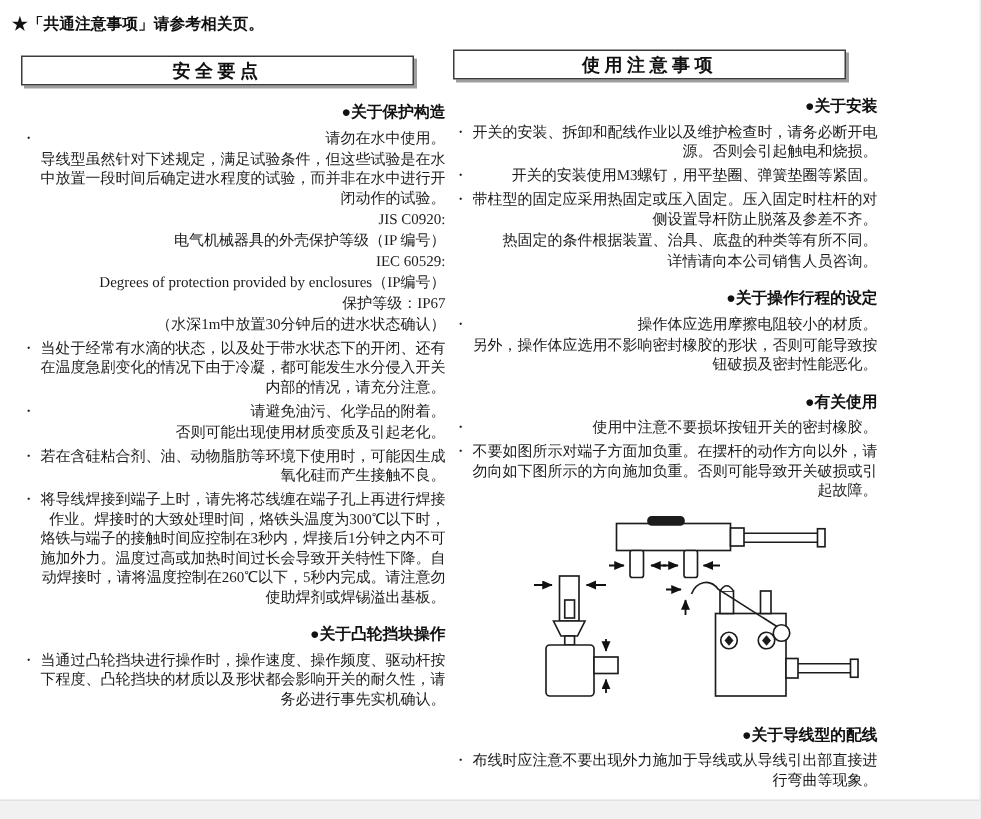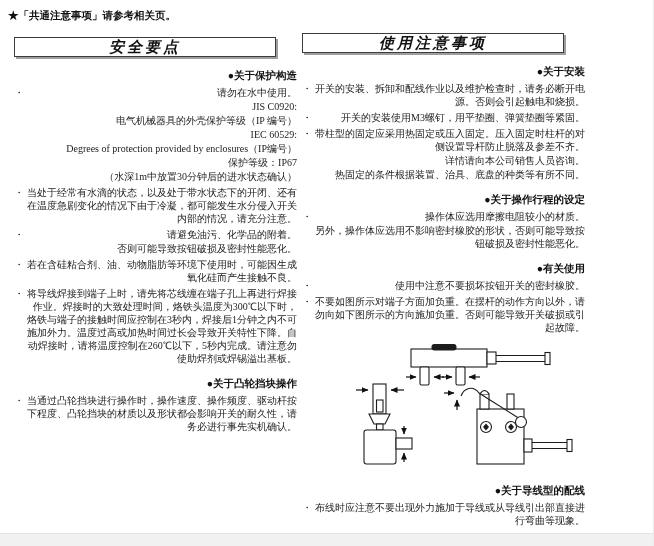--- a/index.html
+++ b/index.html
@@ -5,23 +5,23 @@
   html,body{margin:0;padding:0;}
   body{width:654px;height:546px;background:#fff;overflow:hidden;position:relative;
        font-family:"Liberation Serif",serif;color:#1c1c1c;}
   .page{position:absolute;inset:0;background:#fff;border-right:1px solid #ececec;}
   .note{position:absolute;left:8px;top:9px;font-family:"Liberation Sans",sans-serif;
         font-weight:bold;font-size:10.5px;color:#111;}
   .col{position:absolute;width:283px;font-size:10px;line-height:13px;}
   .col-left{left:14px;top:37px;}
   .col-right{left:302px;top:33px;}
   .colhead{width:260px;height:18px;line-height:18px;text-align:center;
-           font-family:"Liberation Sans",sans-serif;font-weight:bold;font-size:15px;
+           font-family:"Liberation Sans",sans-serif;font-weight:bold;font-size:12px;
            letter-spacing:3px;color:#111;border:1px solid #3c3c3c;background:#fff;
-           box-shadow:2px 2px 0 #9e9e9e;margin-bottom:3px;font-style:italic;}
+           box-shadow:2px 2px 0 #9e9e9e;margin-bottom:3px;}
   .section{margin-bottom:1px;text-align:right;}
   .sec-title{font-family:"Liberation Sans",sans-serif;font-weight:bold;font-size:10.5px;
              color:#111;margin:12px 0 4px 0;}
   .item{position:relative;margin-top:3px;}
   .item.bullet{padding-left:9px;}
   .item.bullet .dot{position:absolute;left:0;top:0;}
   .item.sub{padding-left:9px;margin-top:1px;}
   .item.sub2{padding-left:46px;margin-top:1px;}
   .figure{margin:8px 0 6px 42px;}
   .figure svg{display:block;}
@@ -34,51 +34,52 @@
 <div class="page">
 
   <div class="note">★「共通注意事项」请参考相关页。</div>
 
   <div class="col col-left">
     <div class="colhead">安全要点</div>
     <div>
         <div class="section">
           <div class="sec-title">●关于保护构造</div>
           <div class="item bullet"><span class="dot">・</span><span>请勿在水中使用。</span></div>
+          <div class="item sub">导线型虽然针对下述规定，满足试验条件，但这些试验是在水中放置一段时间后确定进水程度的试验，而并非在水中进行开闭动作的试验。</div>
           <div class="item sub">JIS C0920:</div>
           <div class="item sub">电气机械器具的外壳保护等级（IP 编号）</div>
           <div class="item sub">IEC 60529:</div>
           <div class="item sub">Degrees of protection provided by enclosures（IP编号）</div>
           <div class="item sub">保护等级：IP67</div>
           <div class="item sub2">（水深1m中放置30分钟后的进水状态确认）</div>
           <div class="item bullet"><span class="dot">・</span><span>当处于经常有水滴的状态，以及处于带水状态下的开闭、还有在温度急剧变化的情况下由于冷凝，都可能发生水分侵入开关内部的情况，请充分注意。</span></div>
           <div class="item bullet"><span class="dot">・</span><span>请避免油污、化学品的附着。</span></div>
-          <div class="item sub">否则可能导致按钮破损及密封性能恶化。</div>
+          <div class="item sub">否则可能出现使用材质变质及引起老化。</div>
           <div class="item bullet"><span class="dot">・</span><span>若在含硅粘合剂、油、动物脂肪等环境下使用时，可能因生成氧化硅而产生接触不良。</span></div>
         </div>
         <div class="section">
           <div class="item bullet"><span class="dot">・</span><span>将导线焊接到端子上时，请先将芯线缠在端子孔上再进行焊接作业。焊接时的大致处理时间，烙铁头温度为300℃以下时，烙铁与端子的接触时间应控制在3秒内，焊接后1分钟之内不可施加外力。温度过高或加热时间过长会导致开关特性下降。自动焊接时，请将温度控制在260℃以下，5秒内完成。请注意勿使助焊剂或焊锡溢出基板。</span></div>
         </div>
         <div class="section">
           <div class="sec-title">●关于凸轮挡块操作</div>
           <div class="item bullet"><span class="dot">・</span><span>当通过凸轮挡块进行操作时，操作速度、操作频度、驱动杆按下程度、凸轮挡块的材质以及形状都会影响开关的耐久性，请务必进行事先实机确认。</span></div>
         </div>
       </div>
   </div>
 
   <div class="col col-right">
     <div class="colhead">使用注意事项</div>
     <div>
         <div class="section">
           <div class="sec-title">●关于安装</div>
           <div class="item bullet"><span class="dot">・</span><span>开关的安装、拆卸和配线作业以及维护检查时，请务必断开电源。否则会引起触电和烧损。</span></div>
           <div class="item bullet"><span class="dot">・</span><span>开关的安装使用M3螺钉，用平垫圈、弹簧垫圈等紧固。</span></div>
           <div class="item bullet"><span class="dot">・</span><span>带柱型的固定应采用热固定或压入固定。压入固定时柱杆的对侧设置导杆防止脱落及参差不齐。</span></div>
+          <div class="item sub">热固定的条件根据装置、治具、底盘的种类等有所不同。</div>
           <div class="item sub">详情请向本公司销售人员咨询。</div>
-          <div class="item sub">热固定的条件根据装置、治具、底盘的种类等有所不同。</div>
         </div>
         <div class="section">
           <div class="sec-title">●关于操作行程的设定</div>
           <div class="item bullet"><span class="dot">・</span><span>操作体应选用摩擦电阻较小的材质。</span></div>
           <div class="item sub">另外，操作体应选用不影响密封橡胶的形状，否则可能导致按钮破损及密封性能恶化。</div>
         </div>
         <div class="section">
           <div class="sec-title">●有关使用</div>
           <div class="item bullet"><span class="dot">・</span><span>使用中注意不要损坏按钮开关的密封橡胶。</span></div>
           <div class="item bullet"><span class="dot">・</span><span>不要如图所示对端子方面加负重。在摆杆的动作方向以外，请勿向如下图所示的方向施加负重。否则可能导致开关破损或引起故障。</span></div>

